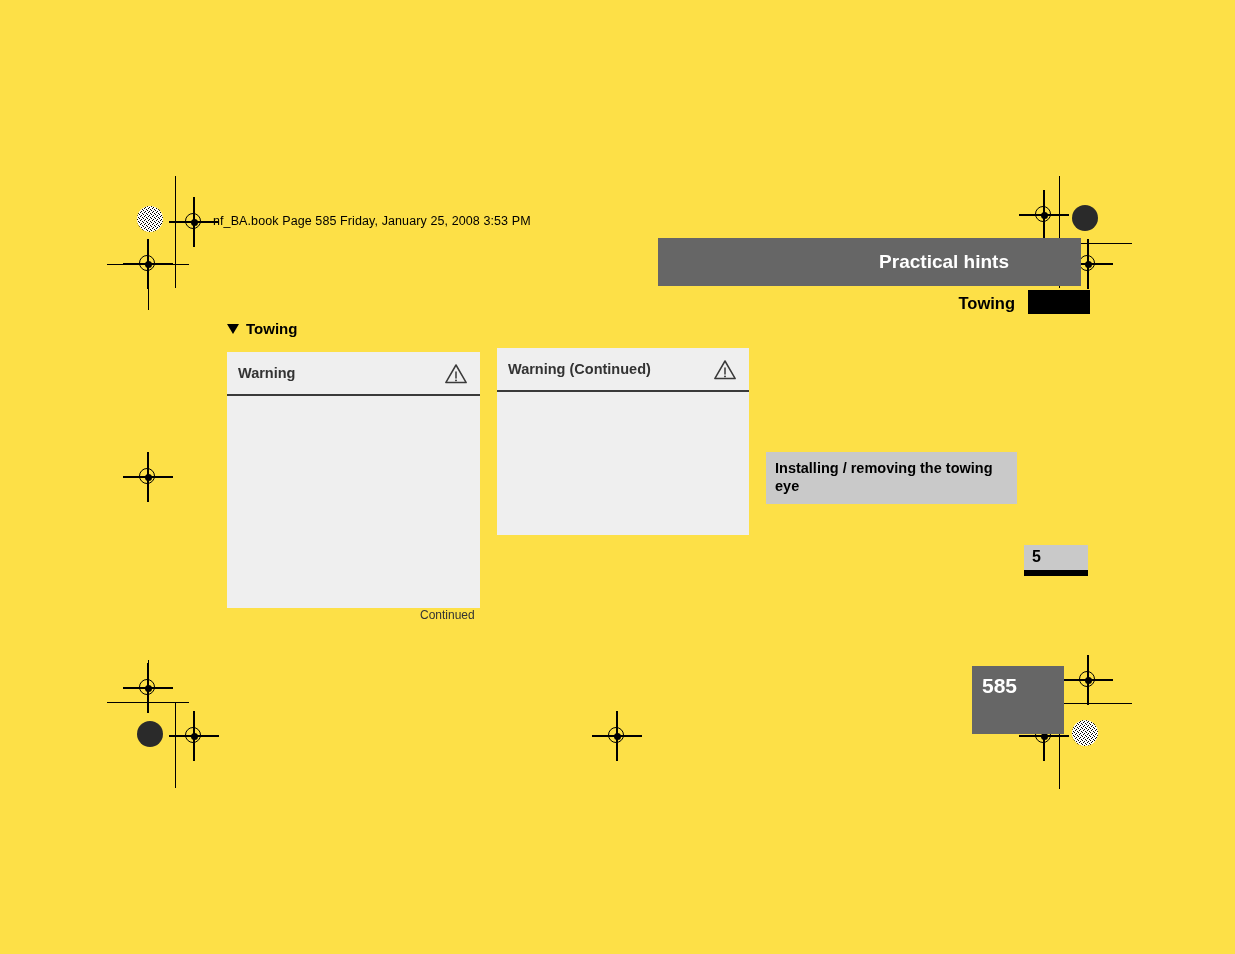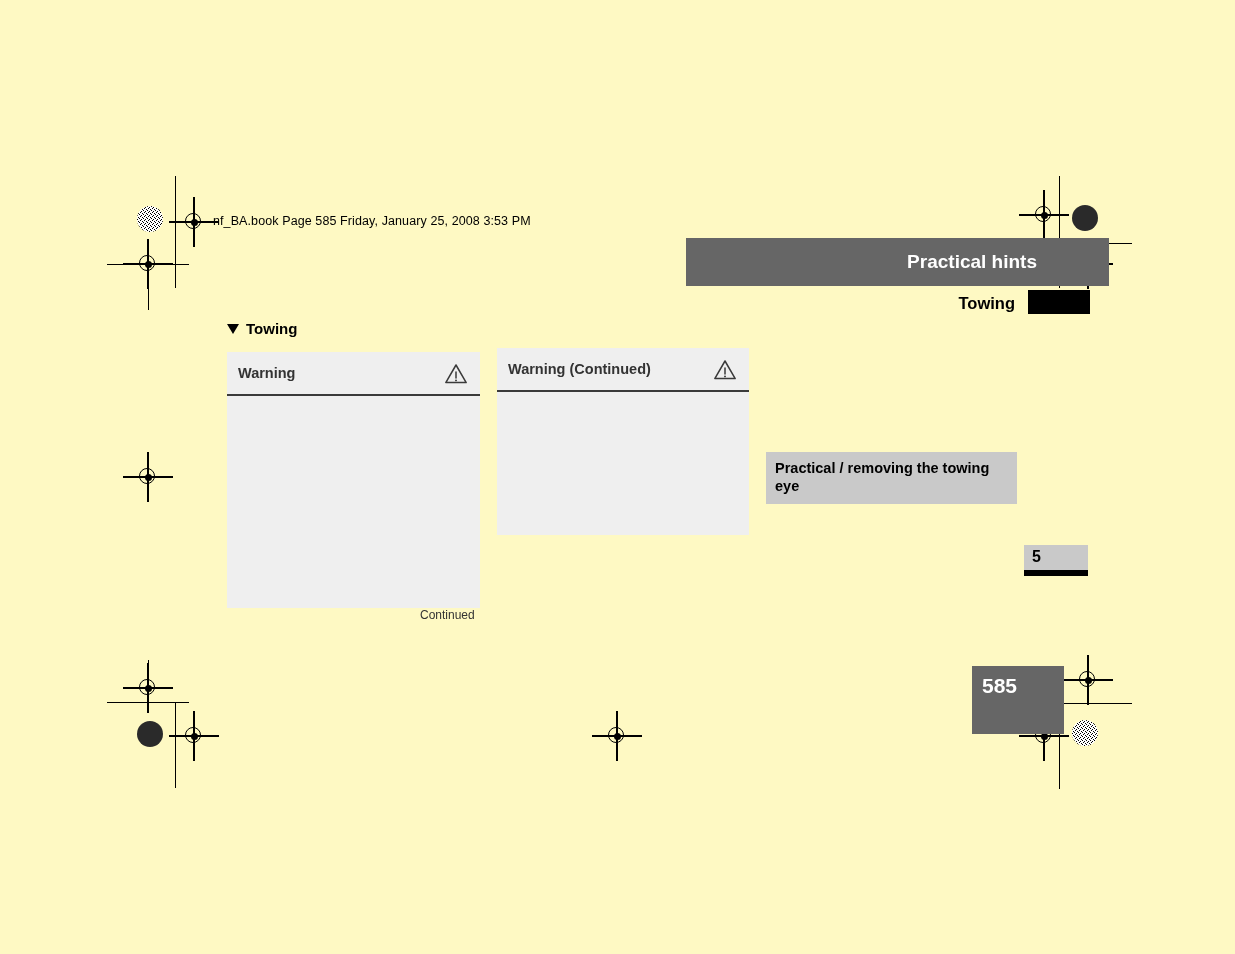--- a/index.html
+++ b/index.html
@@ -12,21 +12,21 @@
     height: 954px;
     position: relative;
     font-family: "Liberation Sans", sans-serif;
     overflow: hidden;
   }
 
   
   #page {
     position: absolute;
     inset: 0;
-    background: #fef9c3;
+    background: #fde047;
   }
 
   
   .reg-line {
     position: absolute;
     background: #000000;
   }
   .reg-target {
     position: absolute;
     width: 26px;
@@ -84,21 +84,20 @@
     letter-spacing: 0.1px;
   }
 
   .header-bar {
     position: absolute;
     left: 658px;
     top: 238px;
     width: 423px;
     height: 48px;
     background: #666666;
-    margin-left: 28px;
   }
   .header-bar-title {
     position: absolute;
     right: 72px;
     top: 50%;
     transform: translateY(-50%);
     color: #ffffff;
     font-size: 19px;
     font-weight: bold;
     white-space: nowrap;
@@ -370,21 +369,21 @@
           <line x1="12" y1="9" x2="12" y2="15" stroke="#3a3a3a" stroke-width="1.5" stroke-linecap="round"></line>
           <circle cx="12" cy="17.4" r="0.95" fill="#3a3a3a"></circle>
         </svg>
       </span>
     </div>
     <div class="warn-body"></div>
   </div>
 
   <div class="continued-note">Continued</div>
 
-  <div class="subhead-box">Practical / removing the towing eye</div>
+  <div class="subhead-box">Installing / removing the towing eye</div>
 
   <div class="chapter-tab">
     <span class="chapter-tab-num">5</span>
   </div>
   <div class="chapter-tab-rule"></div>
 
   <div class="pagenum-block">
     <span class="pagenum-text">585</span>
   </div>
 

